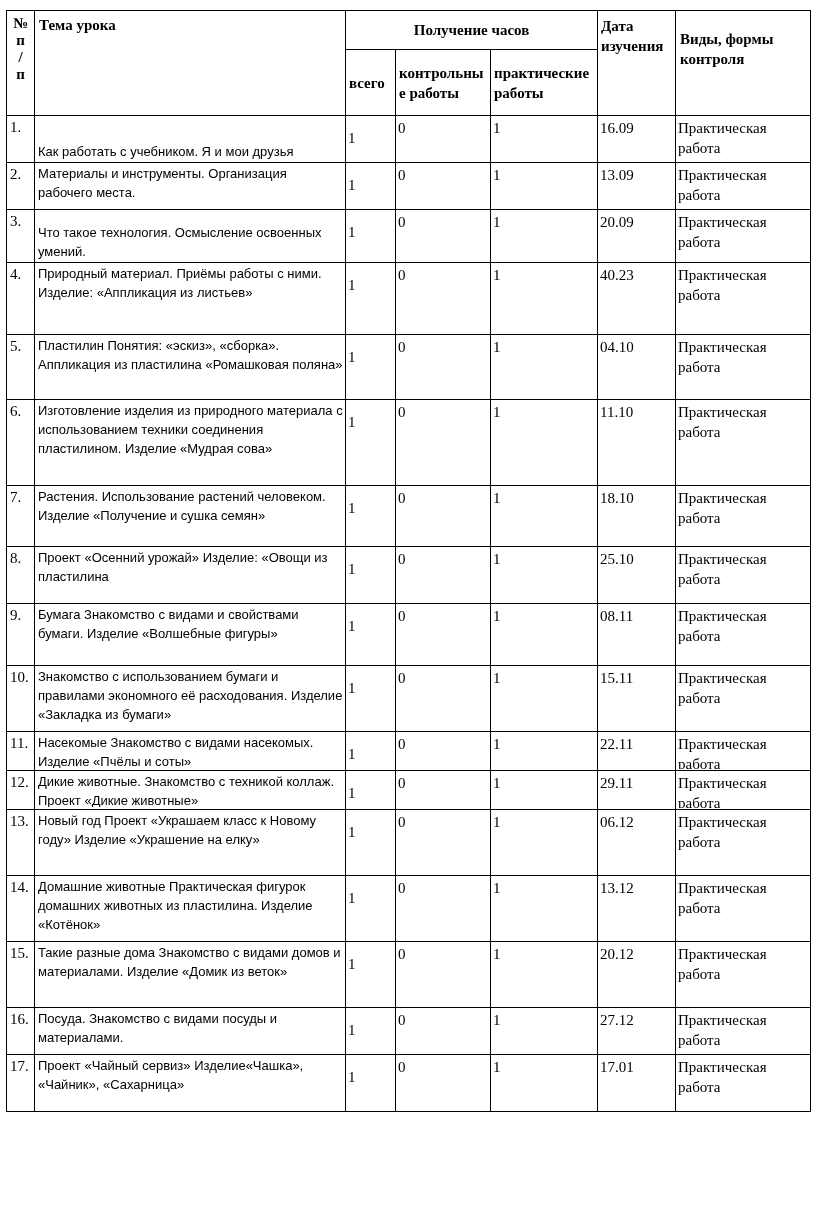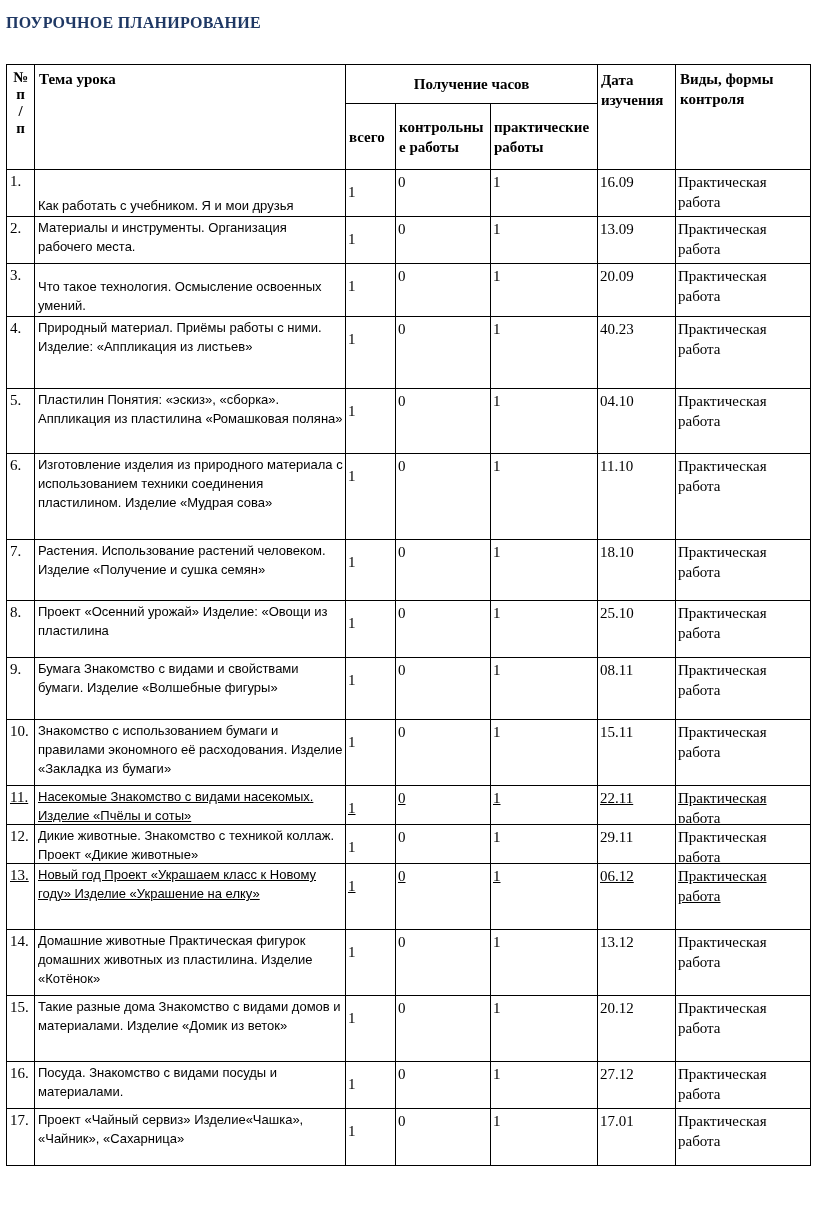--- a/index.html
+++ b/index.html
@@ -45,21 +45,21 @@
     font-weight: bold;
     font-size: 15px;
     text-align: left;
     padding: 2px 3px;
     line-height: 20px;
   }
   th.h-num  { text-align: center; vertical-align: top; word-spacing: 60px; line-height: 17px; padding-top: 4px; margin-left: 21px; }
   th.h-topic { vertical-align: top; padding-top: 4px; padding-left: 4px; }
   th.h-hours { text-align: center; vertical-align: middle; }
   th.h-date  { vertical-align: top; padding-top: 5px; overflow-wrap: anywhere; }
-  th.h-forms { vertical-align: top; padding-top: 4px; padding-left: 4px; }
+  th.h-forms { vertical-align: top; padding-top: 18px; padding-left: 4px; }
   th.h-total, th.h-control, th.h-practical {
     vertical-align: middle; overflow-wrap: anywhere;
   }
 
   td {
     font-size: 15px;
     vertical-align: top;
     padding: 1px 2px;
     line-height: 20px;
   }
@@ -71,21 +71,20 @@
     padding-left: 3px;
   }
   td.total-cell { padding-top: 12px; }
   td.control-cell, td.practical-cell, td.date-cell, td.form-cell { padding-top: 2px; }
   .cw { }
 </style>
 </head>
 <body>
 
 <div class="page">
-  <h1 class="doc-title" style="color: rgb(31, 56, 100);">ПОУРОЧНОЕ ПЛАНИРОВАНИЕ</h1>
 
   <table class="plan">
     <colgroup>
       <col class="c-num">
       <col class="c-topic">
       <col class="c-total">
       <col class="c-control">
       <col class="c-practical">
       <col class="c-date">
       <col class="c-form">
@@ -328,21 +327,21 @@
           <td class="practical-cell">
             <div class="cw">1</div>
           </td>
           <td class="date-cell">
             <div class="cw">15.11</div>
           </td>
           <td class="form-cell">
             <div class="cw">Практическая работа</div>
           </td>
         </tr>
-        <tr style="height: 37px; text-decoration: underline;">
+        <tr style="height: 37px;">
           <td class="num-cell">
             <div class="cw" style="max-height: 35px; overflow: hidden;">11.</div>
           </td>
           <td class="topic-cell">
             <div class="cw" style="max-height: 35px; overflow: hidden;">Насекомые Знакомство с видами насекомых.  Изделие «Пчёлы и соты»</div>
           </td>
           <td class="total-cell">
             <div class="cw" style="max-height: 35px; overflow: hidden;">1</div>
           </td>
           <td class="control-cell">
@@ -374,21 +373,21 @@
           <td class="practical-cell">
             <div class="cw" style="max-height: 35px; overflow: hidden;">1</div>
           </td>
           <td class="date-cell">
             <div class="cw" style="max-height: 35px; overflow: hidden;">29.11</div>
           </td>
           <td class="form-cell">
             <div class="cw" style="max-height: 35px; overflow: hidden;">Практическая работа</div>
           </td>
         </tr>
-        <tr style="height: 66px; text-decoration: underline;">
+        <tr style="height: 66px;">
           <td class="num-cell">
             <div class="cw">13.</div>
           </td>
           <td class="topic-cell">
             <div class="cw">Новый год Проект «Украшаем класс к Новому году» Изделие «Украшение на елку»</div>
           </td>
           <td class="total-cell">
             <div class="cw">1</div>
           </td>
           <td class="control-cell">

